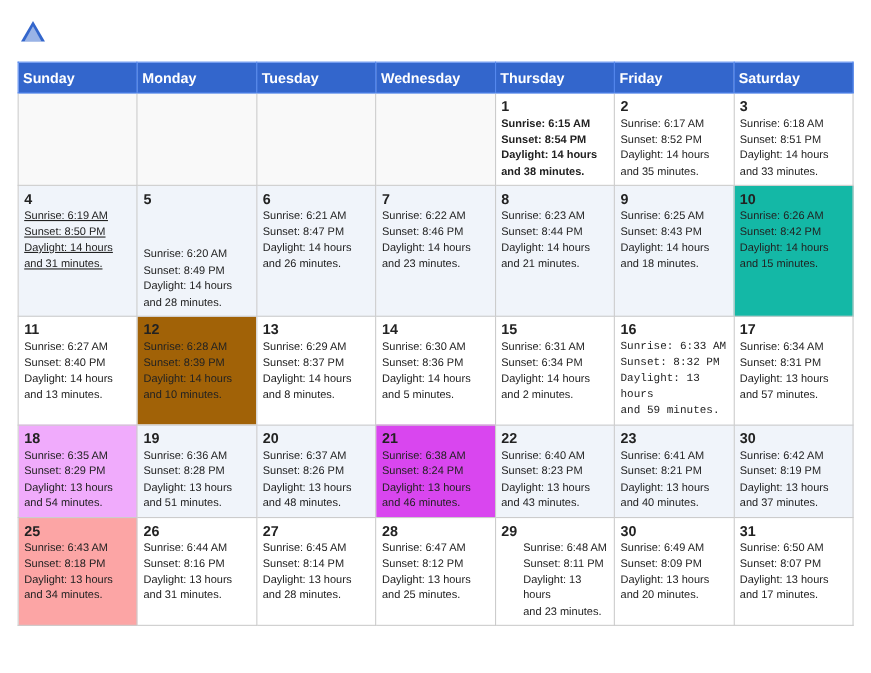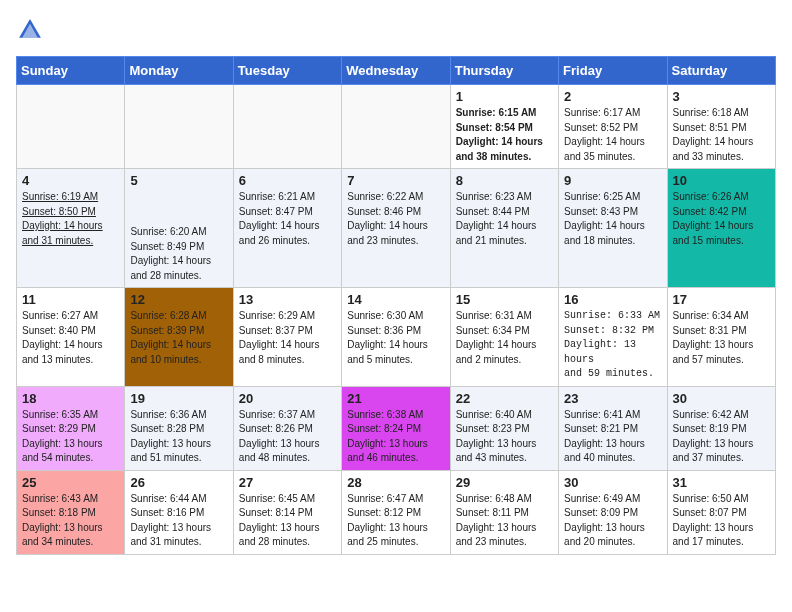--- a/index.html
+++ b/index.html
@@ -319,21 +319,21 @@
         </td>
         <td style="background: rgb(255, 255, 255);">
           <span class="day-num">28</span>
           <div class="day-info" style="white-space: pre-line;">Sunrise: 6:47 AM
 Sunset: 8:12 PM
 Daylight: 13 hours
 and 25 minutes.</div>
         </td>
         <td style="background: rgb(255, 255, 255);">
           <span class="day-num">29</span>
-          <div class="day-info" style="white-space: pre-line;">Sunrise: 6:48 AM
+          <div class="day-info" style="white-space: pre-line; margin-left: 20px;">Sunrise: 6:48 AM
 Sunset: 8:11 PM
 Daylight: 13 hours
 and 23 minutes.</div>
         </td>
         <td style="background: rgb(255, 255, 255);">
           <span class="day-num">30</span>
           <div class="day-info" style="white-space: pre-line;">Sunrise: 6:49 AM
 Sunset: 8:09 PM
 Daylight: 13 hours
 and 20 minutes.</div>

